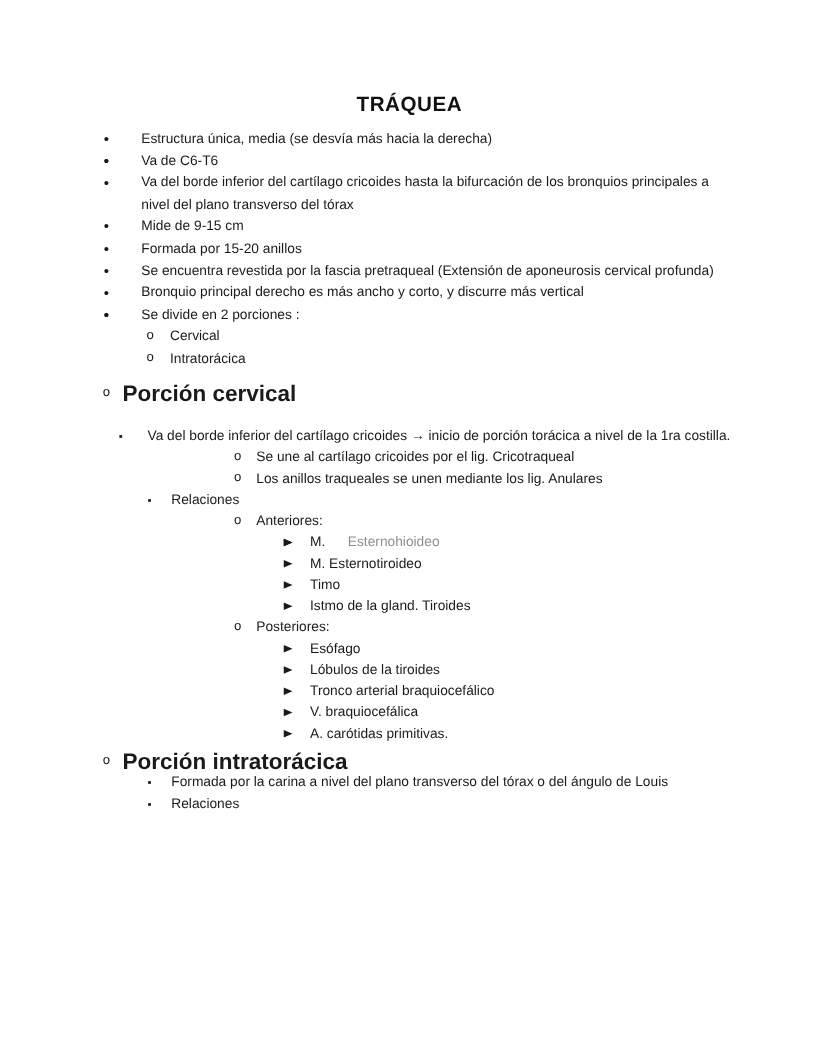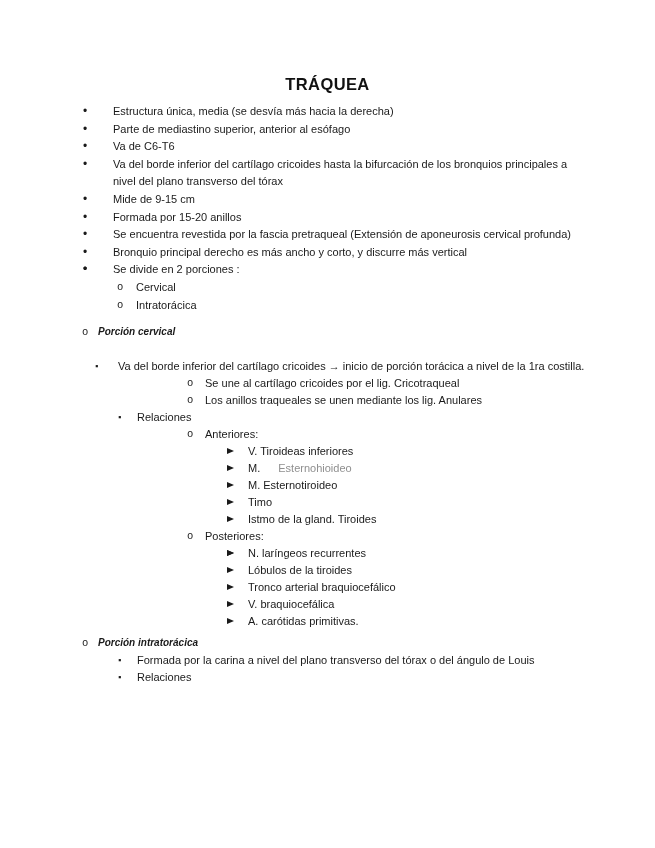--- a/index.html
+++ b/index.html
@@ -34,21 +34,21 @@
   .mk.tri {
     width: 0; height: 0; top: 5px;
     border-top: 3.5px solid transparent;
     border-bottom: 3.5px solid transparent;
     border-left: 7px solid #1a1a1a;
   }
   
   .lv1 .mk { left: 83px; }  .lv1 .txt { margin-left: 97px;  margin-right: 77px; padding-left: 16px; }
   .lv2 .mk { left: 117px; } .lv2 .txt { margin-left: 136px; margin-right: 60px; }
   .hd  .mk { left: 82px; font-family: "Liberation Mono", "DejaVu Sans Mono", monospace; font-size: 10.5px; font-weight: normal; font-style: normal; }
-  .hd  .txt { margin-left: 98px; font-weight: bold; font-style: italic; font-size: 10px; }
+  .hd  .txt { margin-left: 98px; font-weight: bold; font-size: 18px; }
   .hd  { line-height: 18px; }
   .hd-cervical { margin-top: 9px; margin-bottom: 17px; }
   .hd-intra { margin-top: 4px; }
   .s1 .mk { left: 95px; }  .s1 .txt { margin-left: 118px; margin-right: 66px; }
   .s2 .mk { left: 118px; } .s2 .txt { margin-left: 137px; margin-right: 77px; }
   .s3 .mk { left: 187px; } .s3 .txt { margin-left: 205px; margin-right: 50px; }
   .s4 .mk { left: 227px; } .s4 .txt { margin-left: 248px; margin-right: 40px; }
   .muted { color: #8f8f8f; margin-left: 18px; }
 </style>
 </head>
@@ -58,21 +58,20 @@
   <div class="content">
 
     <div class="doc-title">TRÁQUEA</div>
 
     <div class="row sec1 lv1">
       <span class="mk disc">•</span>
       <span class="txt">Estructura única, media (se desvía más hacia la derecha)</span>
     </div>
     <div class="row sec1 lv1">
       <span class="mk disc">•</span>
-      <span class="txt">Parte de mediastino superior, anterior al esófago</span>
     </div>
     <div class="row sec1 lv1">
       <span class="mk disc">•</span>
       <span class="txt">Va de C6-T6</span>
     </div>
     <div class="row sec1 lv1">
       <span class="mk disc">•</span>
       <span class="txt">Va del borde inferior del cartílago cricoides hasta la bifurcación de los bronquios principales a nivel del plano transverso del tórax</span>
     </div>
     <div class="row sec1 lv1">
@@ -127,21 +126,20 @@
     <div class="row sub s2">
       <span class="mk square">▪</span>
       <span class="txt">Relaciones</span>
     </div>
     <div class="row sub s3">
       <span class="mk circle">o</span>
       <span class="txt">Anteriores:</span>
     </div>
     <div class="row sub s4">
       <span class="mk tri"></span>
-      <span class="txt">V. Tiroideas inferiores</span>
     </div>
     <div class="row sub s4">
       <span class="mk tri"></span>
       <span class="txt"><span>M.</span><span class="muted">Esternohioideo</span></span>
     </div>
     <div class="row sub s4">
       <span class="mk tri"></span>
       <span class="txt">M. Esternotiroideo</span>
     </div>
     <div class="row sub s4">
@@ -151,24 +149,21 @@
     <div class="row sub s4">
       <span class="mk tri"></span>
       <span class="txt">Istmo de la gland. Tiroides</span>
     </div>
     <div class="row sub s3">
       <span class="mk circle">o</span>
       <span class="txt">Posteriores:</span>
     </div>
     <div class="row sub s4">
       <span class="mk tri"></span>
-    </div>
-    <div class="row sub s4">
-      <span class="mk tri"></span>
-      <span class="txt">N. laríngeos recurrentes</span>
+      <span class="txt">Esófago</span>
     </div>
     <div class="row sub s4">
       <span class="mk tri"></span>
       <span class="txt">Lóbulos de la tiroides</span>
     </div>
     <div class="row sub s4">
       <span class="mk tri"></span>
       <span class="txt">Tronco arterial braquiocefálico</span>
     </div>
     <div class="row sub s4">

